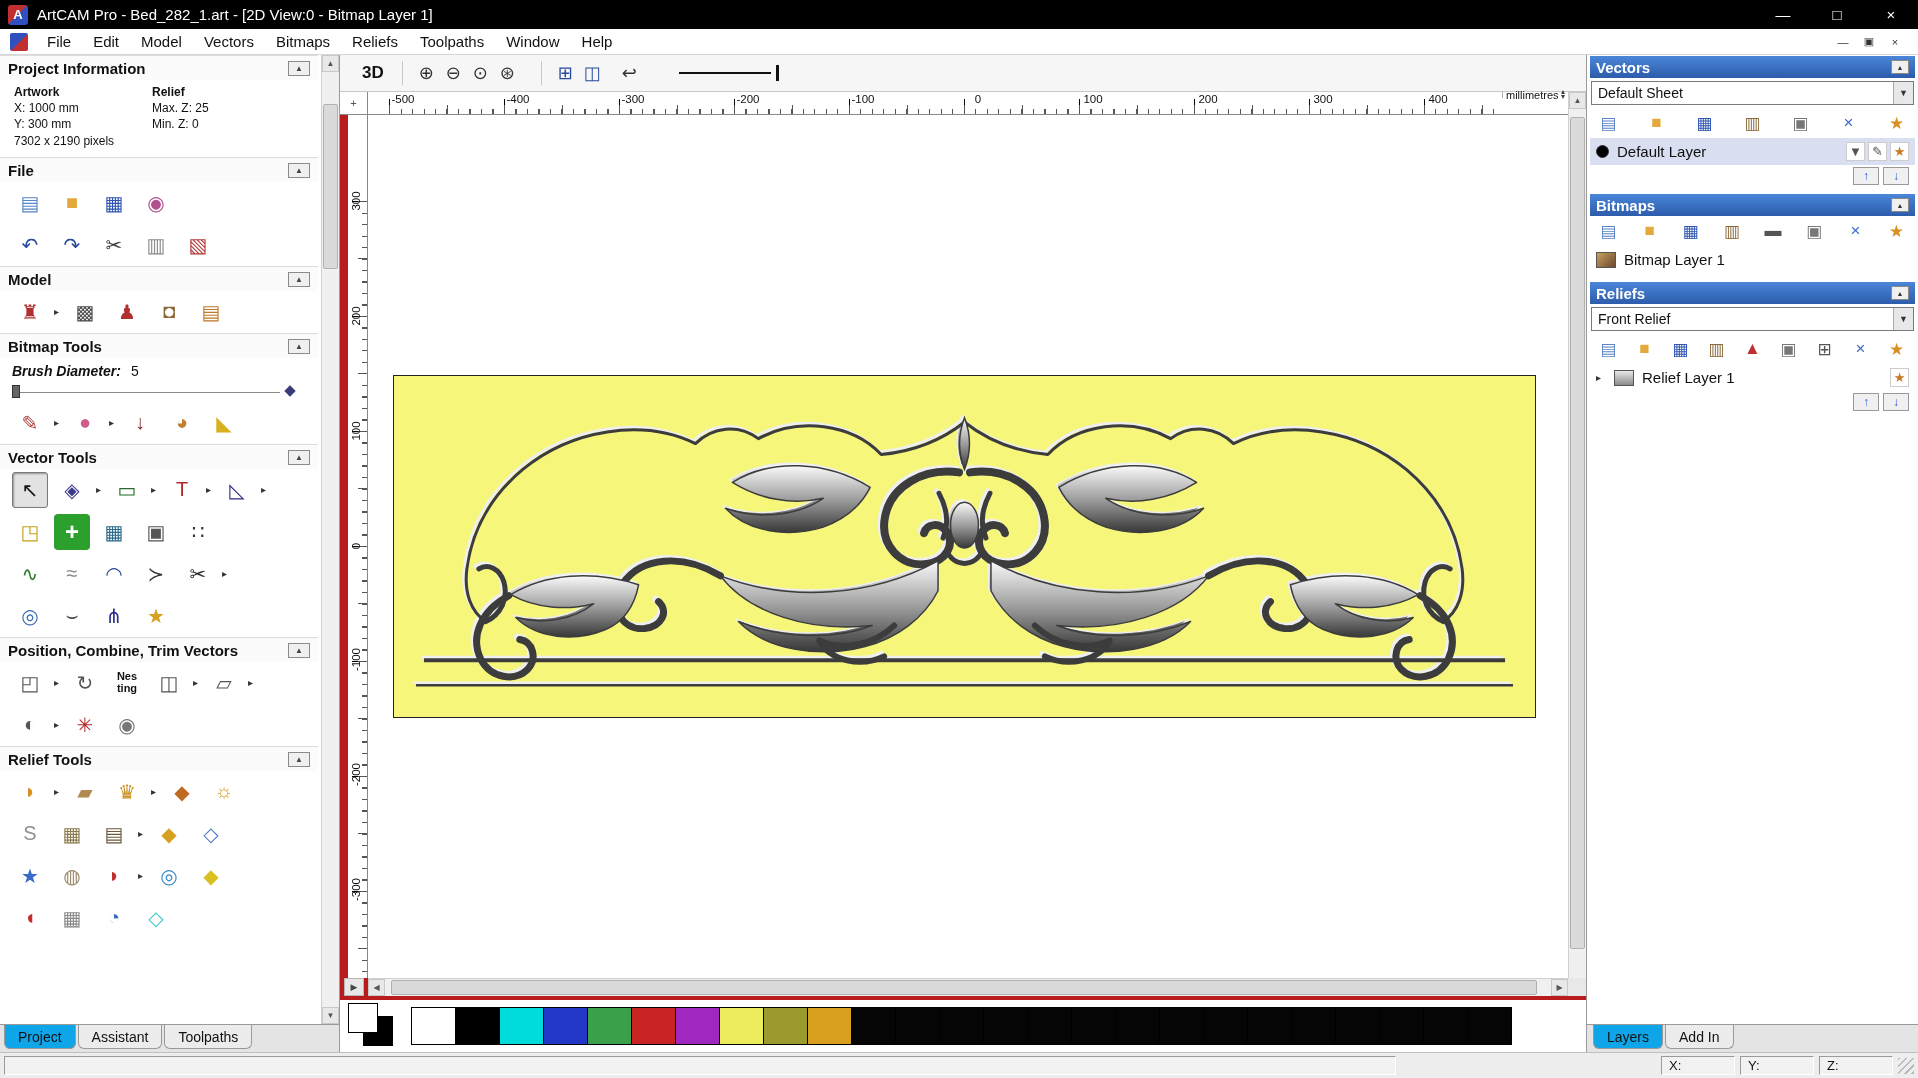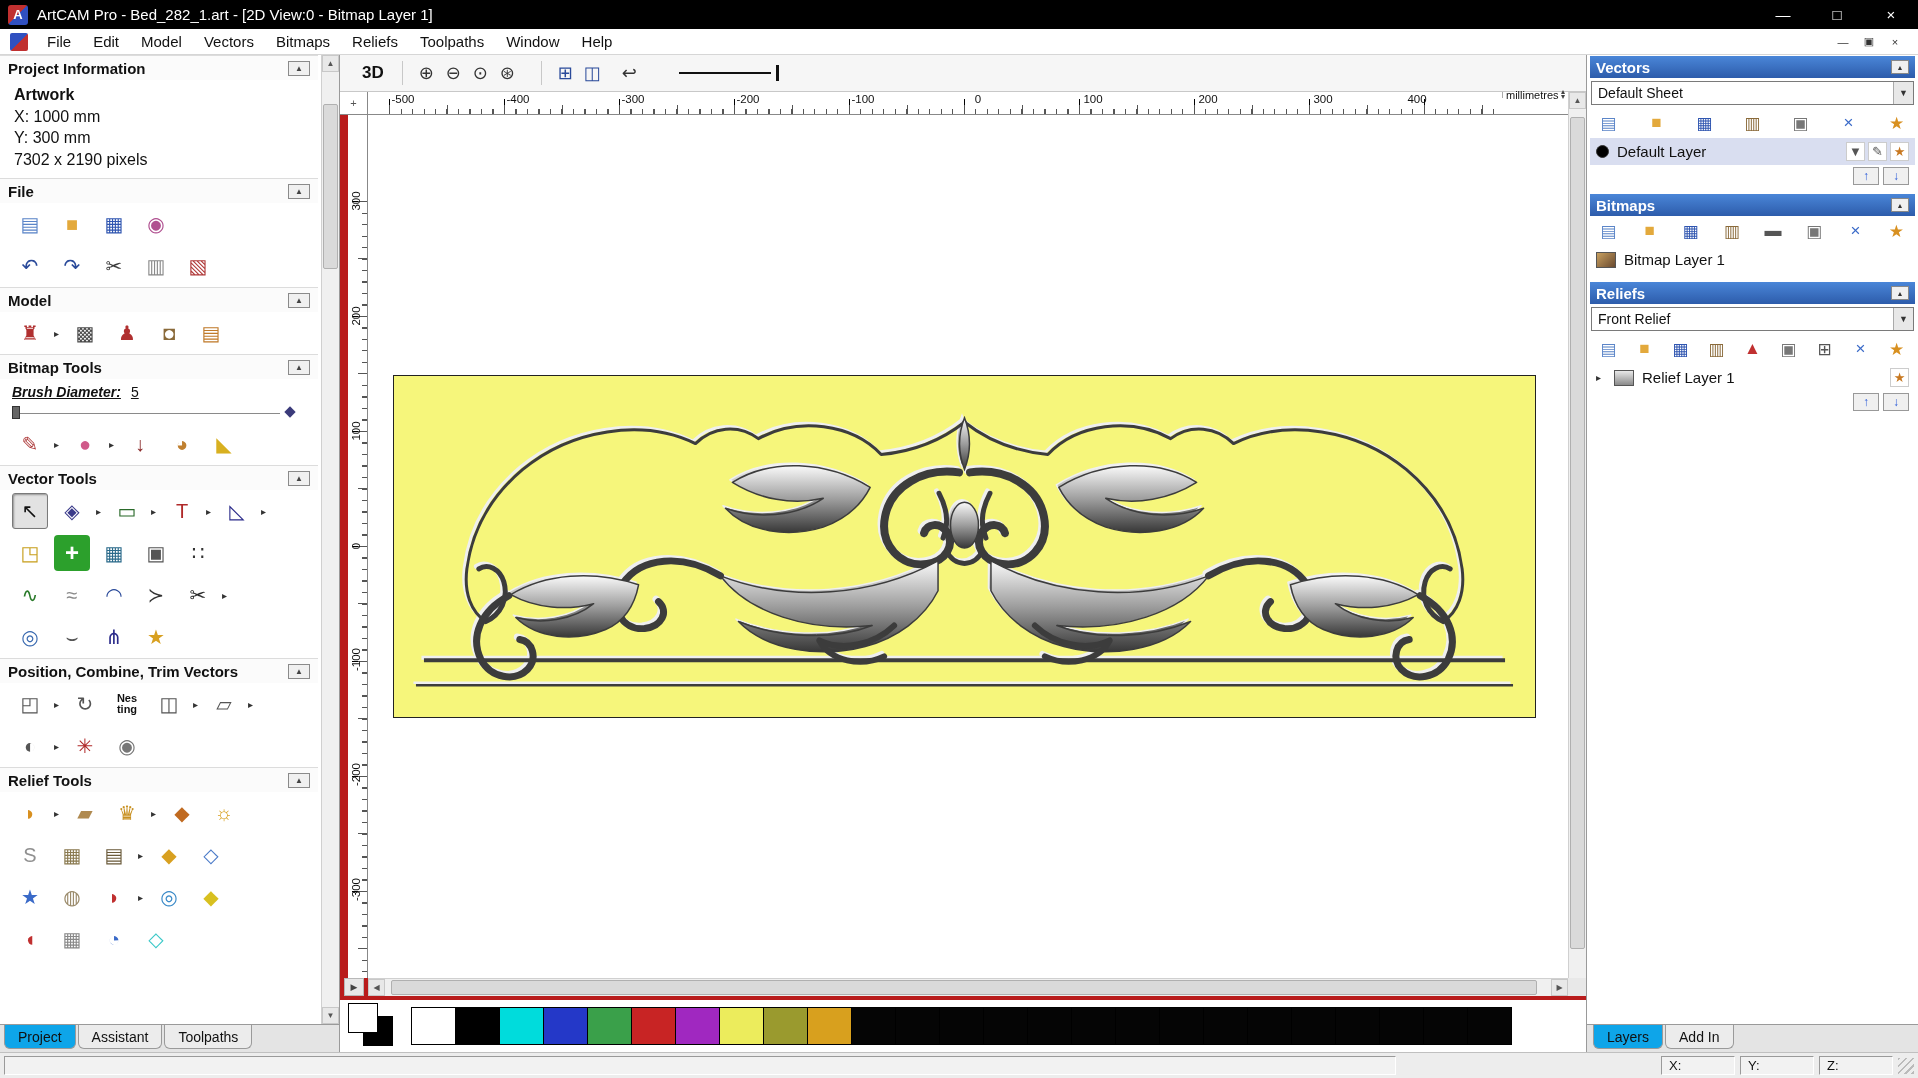--- a/index.html
+++ b/index.html
@@ -29,34 +29,34 @@
   
   .left-panel { position:absolute; top:55px; left:0; width:340px; bottom:26px; background:#fff;
                 border-right:1px solid #9a9a9a; }
   .lp-content { position:absolute; top:0; left:0; width:318px; bottom:28px; overflow:hidden; }
   .sec-header { display:flex; align-items:center; justify-content:space-between; padding:4px 8px 3px 8px;
                 border-top:1px solid #dcdcdc; background:#fbfbfb; }
   .sec-title { font-weight:bold; font-size:15px; }
   .collapse-btn { width:22px; height:15px; border:1px solid #8a8a8a; background:#f0f0f0; color:#444;
                   font-size:8px; display:flex; align-items:center; justify-content:center; }
   .pi-grid { display:flex; padding:4px 0 8px 14px; }
-  .pi-col { width:138px; line-height:1.35; font-size:16px; }
+  .pi-col { width:138px; line-height:1.35; font-size:12px; }
   .pi-head { font-weight:bold; }
   .icon-row { display:flex; align-items:center; padding:2px 0 2px 12px; height:42px; }
   .ticon { width:36px; height:36px; display:flex; align-items:center; justify-content:center;
            font-size:20px; margin-right:6px; border:1px solid transparent; border-radius:3px; }
   .g { font-size:inherit; }
   .ticon.fly { width:13px; margin-left:-4px; margin-right:4px; }
   .ticon.fly .g { font-size:10px; }
   .ticon.pressed { border:1px solid #7a7a7a; background:#e2e2e2; box-shadow:inset 1px 1px 2px rgba(0,0,0,.35); }
   .ticon.bgreen { background:#2ca02c; border-radius:4px; }
   .ticon.bgreen .g { font-weight:bold; font-size:24px; }
   .ticon.nes .g { font-size:11px; font-weight:bold; line-height:1.05; white-space:normal; display:block;
                   width:34px; text-align:center; }
-  .brush-row { display:flex; align-items:center; padding:5px 0 0 12px;text-decoration:underline; }
+  .brush-row { display:flex; align-items:center; padding:5px 0 0 12px; }
   .brush-label { font-weight:bold; font-style:italic; font-size:14px; }
   .brush-value { margin-left:10px; font-size:14px; }
   .slider { position:relative; height:16px; margin:3px 14px 4px 12px; }
   .slider .track { position:absolute; left:0; right:24px; top:10px; height:1px; background:#8a8a8a; }
   .slider .handle { position:absolute; left:0; top:3px; width:8px; height:13px; background:#666; border:1px solid #333; }
   .slider .dot { position:absolute; right:10px; top:5px; width:8px; height:8px; background:#3a3a7a; transform:rotate(45deg); }
 
   .lp-scrollbar { position:absolute; top:0; right:0; width:18px; bottom:28px; background:#f0f0f0;
                   border-left:1px solid #d0d0d0; display:flex; flex-direction:column; }
   .sb-btn { height:17px; display:flex; align-items:center; justify-content:center; font-size:8px; color:#555;
@@ -223,20 +223,25 @@
           <span class="sec-title">Project Information</span>
           <span class="collapse-btn">▲</span>
         </div>
         <div class="pi-grid">
           <div class="pi-col">
             <div class="pi-head">Artwork</div>
             <div>X: 1000 mm</div>
             <div>Y: 300 mm</div>
             <div>7302 x 2190 pixels</div>
           </div>
+          <div class="pi-col">
+            <div class="pi-head">Relief</div>
+            <div>Max. Z: 25</div>
+            <div>Min. Z: 0</div>
+          </div>
         </div>
       </div>
 
       <div class="section">
         <div class="sec-header">
           <span class="sec-title">File</span>
           <span class="collapse-btn">▲</span>
         </div>
         <div class="icon-row">
 
@@ -636,21 +641,21 @@
 
       <span class="h-num" style="left: 14px;">-500</span>
           <span class="h-num" style="left: 129px;">-400</span>
           <span class="h-num" style="left: 244px;">-300</span>
           <span class="h-num" style="left: 359px;">-200</span>
           <span class="h-num" style="left: 474px;">-100</span>
           <span class="h-num" style="left: 589px;">0</span>
           <span class="h-num" style="left: 704px;">100</span>
           <span class="h-num" style="left: 819px;">200</span>
           <span class="h-num" style="left: 934px;">300</span>
-          <span class="h-num" style="left: 1028px;">400</span>
+          <span class="h-num" style="left: 1049px;">400</span>
         </div>
       <div class="unit-box">
         <span>millimetres</span>
         <span class="spin">
           <span>▴</span>
           <span>▾</span>
         </span>
       </div>
     </div>
 

